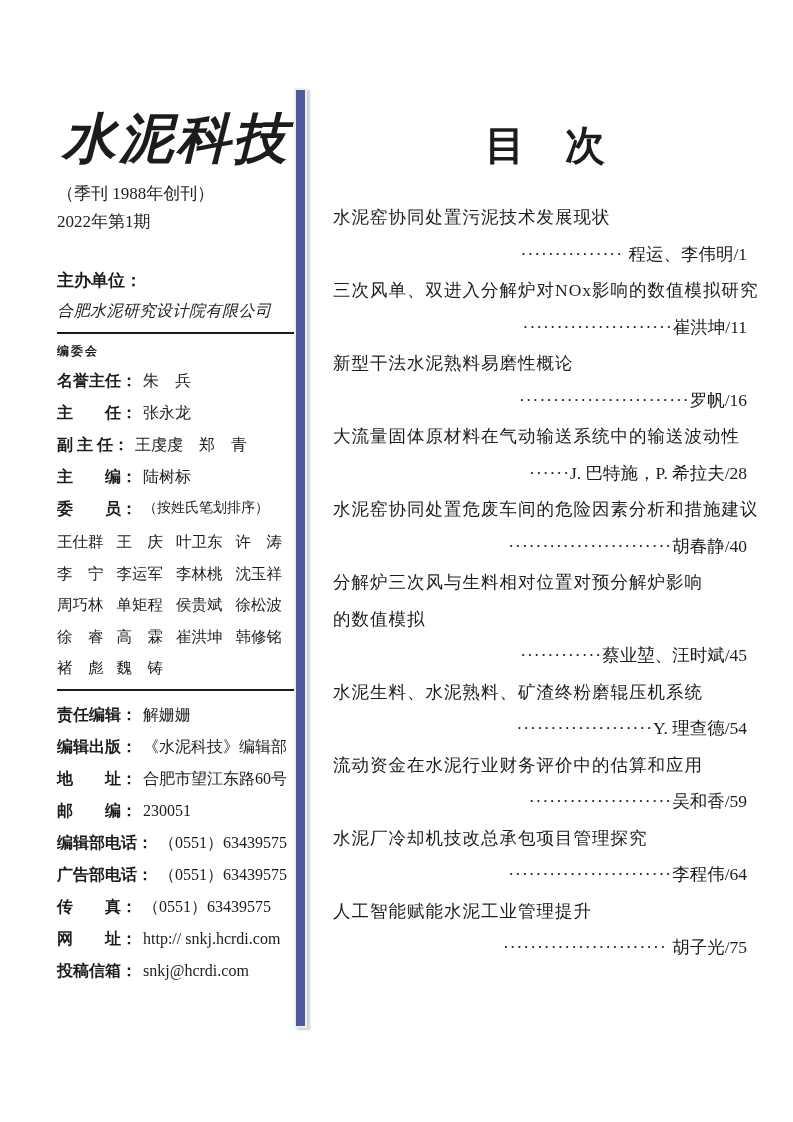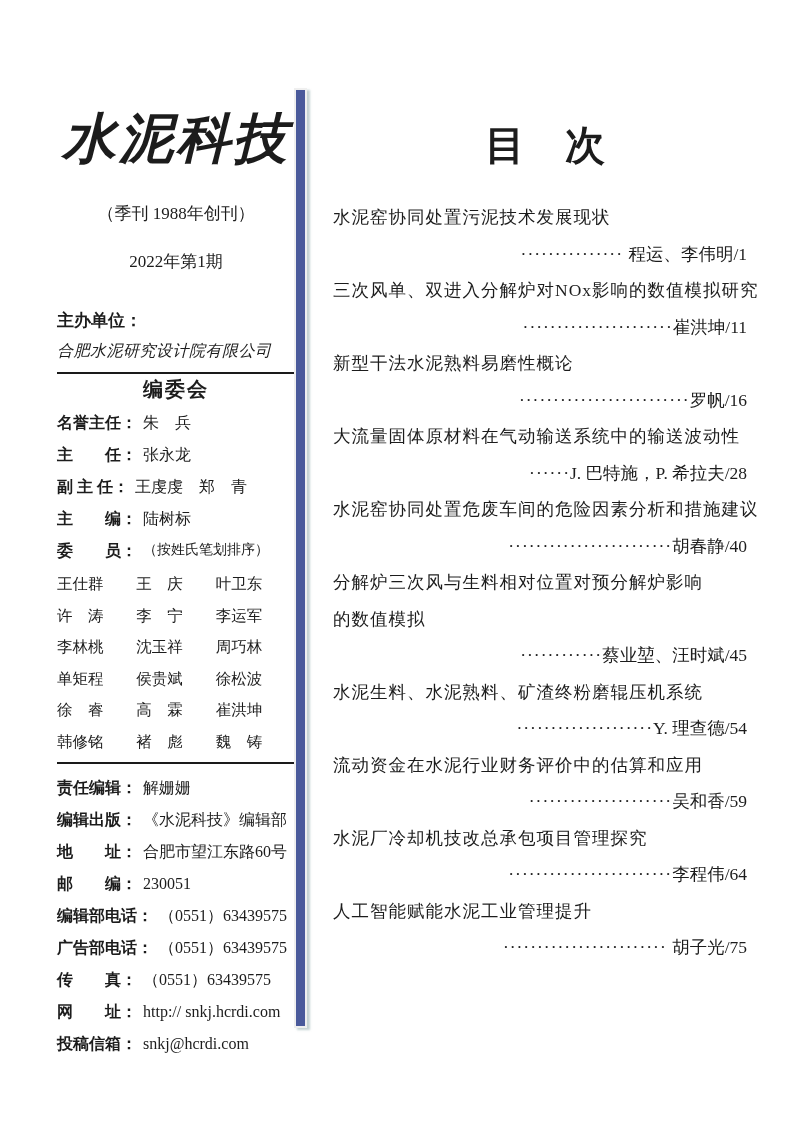--- a/index.html
+++ b/index.html
@@ -21,65 +21,65 @@
   .journal-title {
     font-size: 54px;
     font-weight: bold;
     font-style: italic;
     text-align: center;
     letter-spacing: 3px;
     line-height: 1.3;
     white-space: nowrap;
   }
   .journal-sub {
-    text-align: center;
+    text-align: left;
     font-size: 17px;
     line-height: 1;
-    margin-top: 31px;
+    margin-top: 11px;
   }
   .organizer-label {
     font-size: 17px;
     font-weight: bold;
     line-height: 1;
     margin-top: 42px;
   }
   .organizer-name {
     font-size: 16px;
     line-height: 1;
     margin-top: 14px;
     letter-spacing: 0.5px;
     font-style: italic;
   }
   .rule {
     border: none;
     border-top: 2px solid #1a1a1a;
     margin-top: 13px;
   }
   .board-header {
-    text-align: center;
-    font-size: 20px;
-    font-weight: bold;
-    line-height: 1;
-    margin-top: 5px;
+    text-align: left;
+    font-size: 12px;
+    font-weight: bold;
+    line-height: 1;
+    margin-top: 11px;
     letter-spacing: 2px;
   }
   .kv-row {
     display: flex;
     align-items: flex-start;
     font-size: 16px;
     line-height: 1;
     margin-top: 16px;
     white-space: nowrap;
   }
   .kv-label { font-weight: bold; flex: none; }
   .kv-value { margin-left: 6px; }
   .kv-value.small { font-size: 14px; }
   .members-grid {
     display: grid;
-    grid-template-columns: repeat(3, 1fr);
+    grid-template-columns: repeat(4, 1fr);
     row-gap: 16px;
     font-size: 15.5px;
     line-height: 1;
     margin-top: 17px;
     white-space: nowrap;
   }
 
   
   .divider-bar {
     position: absolute;

